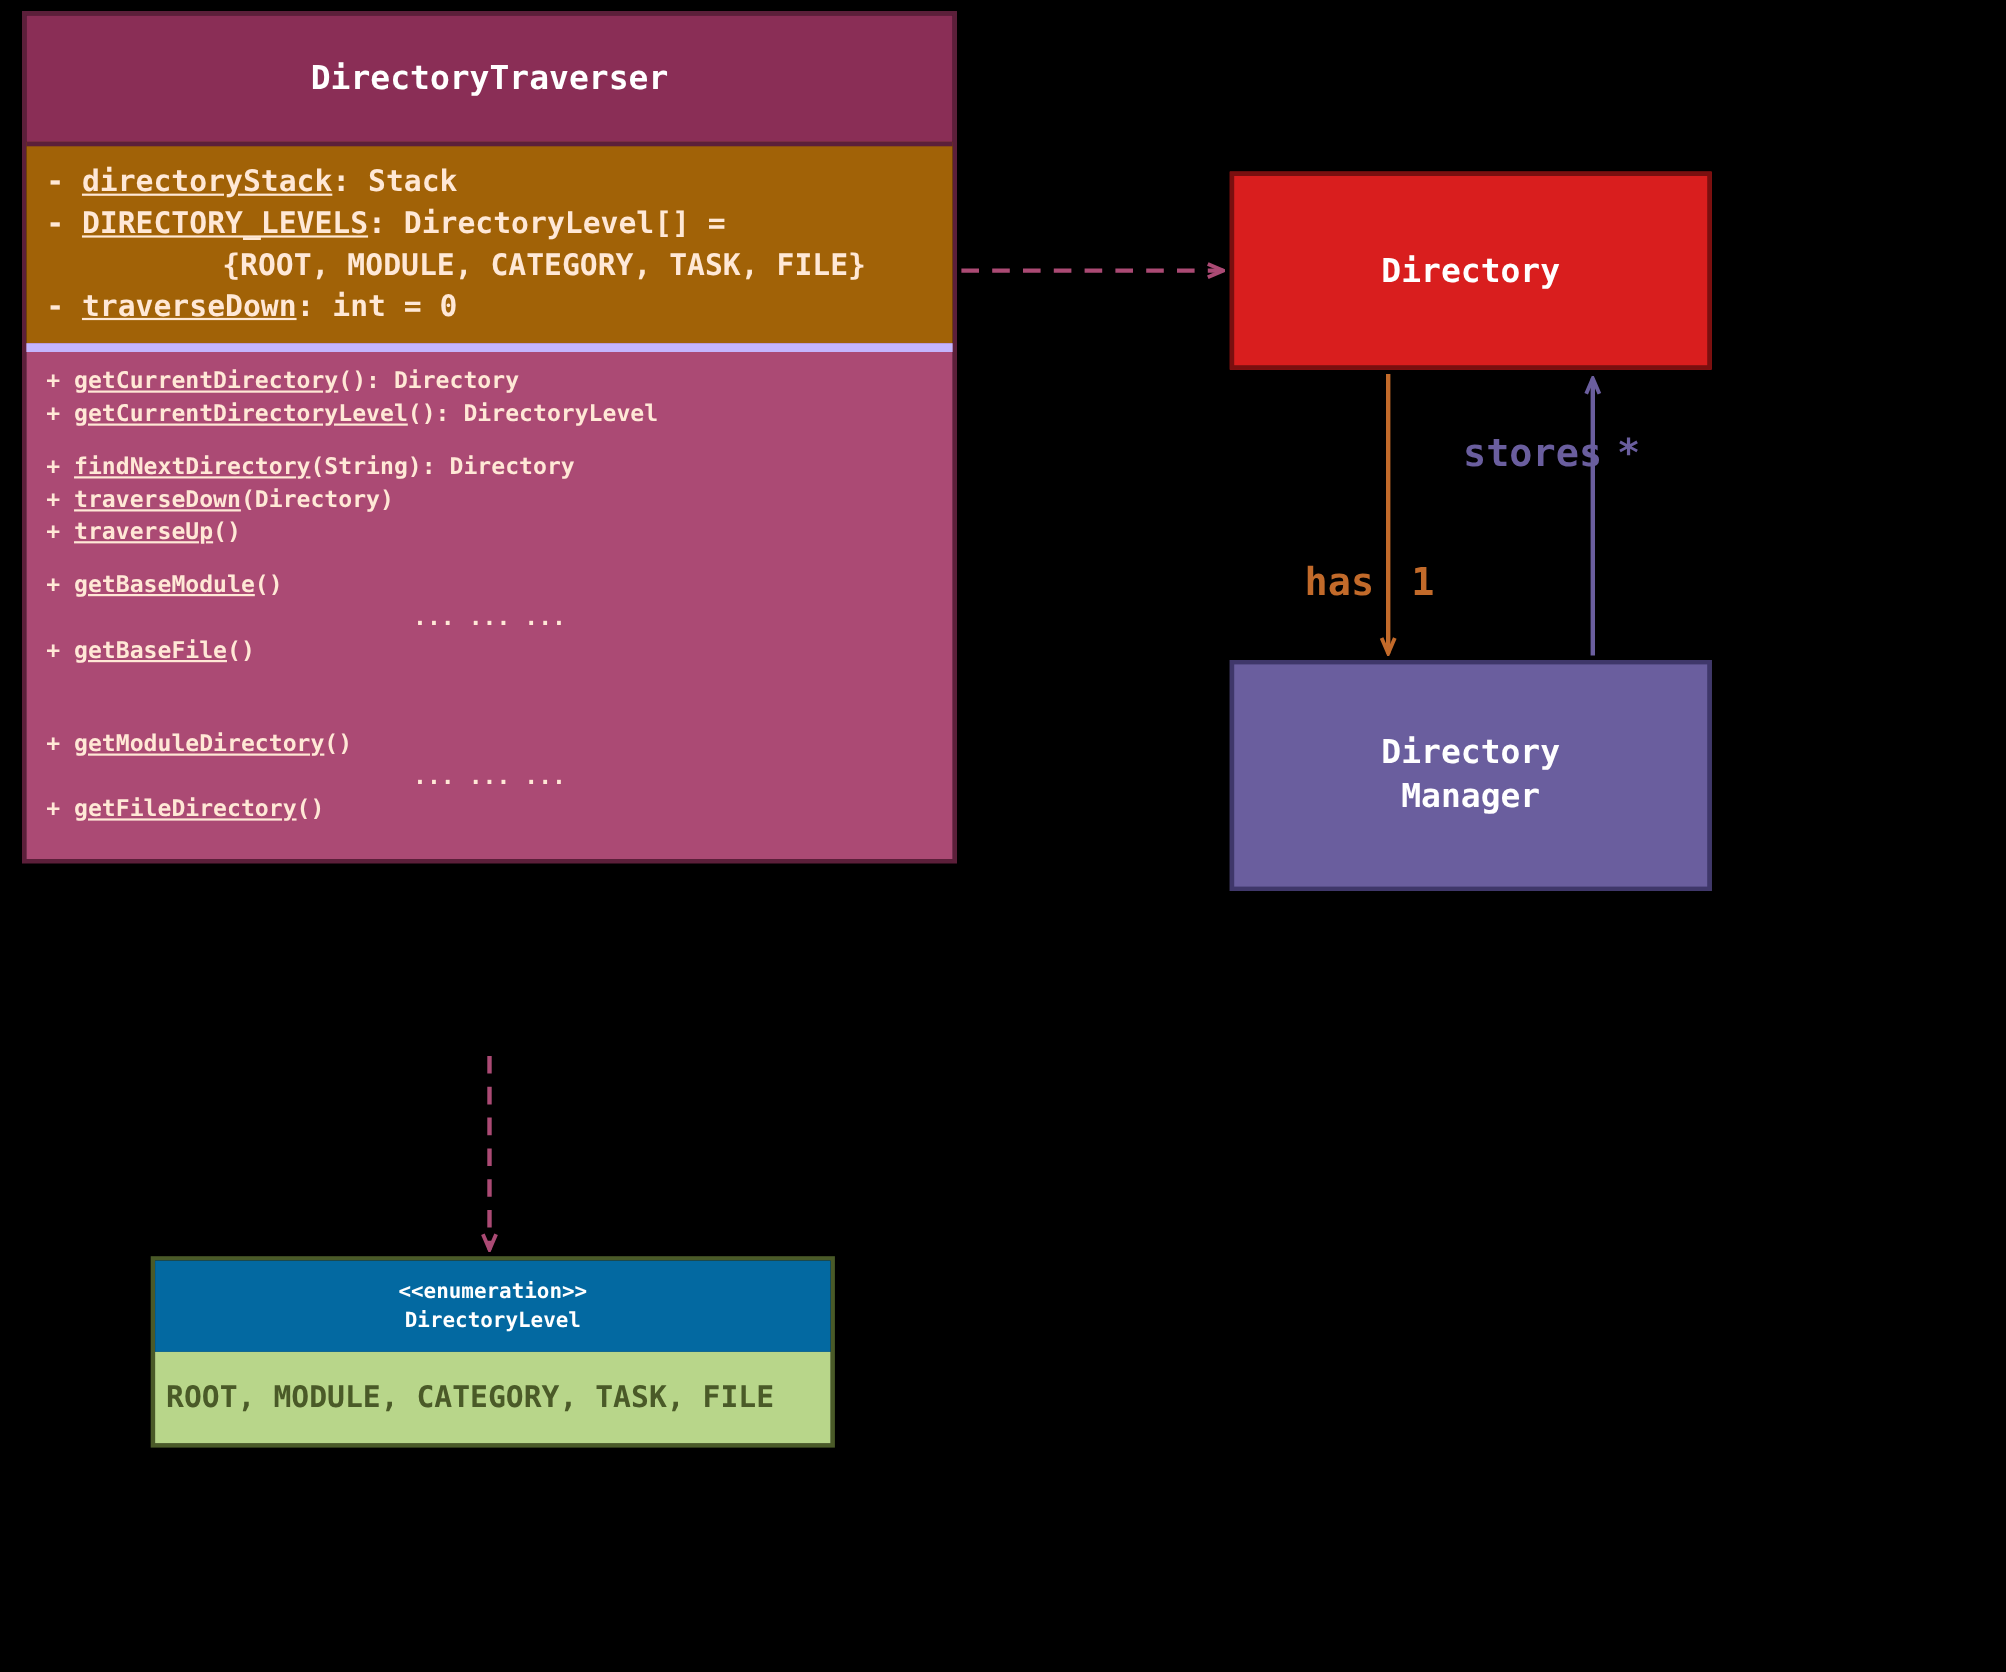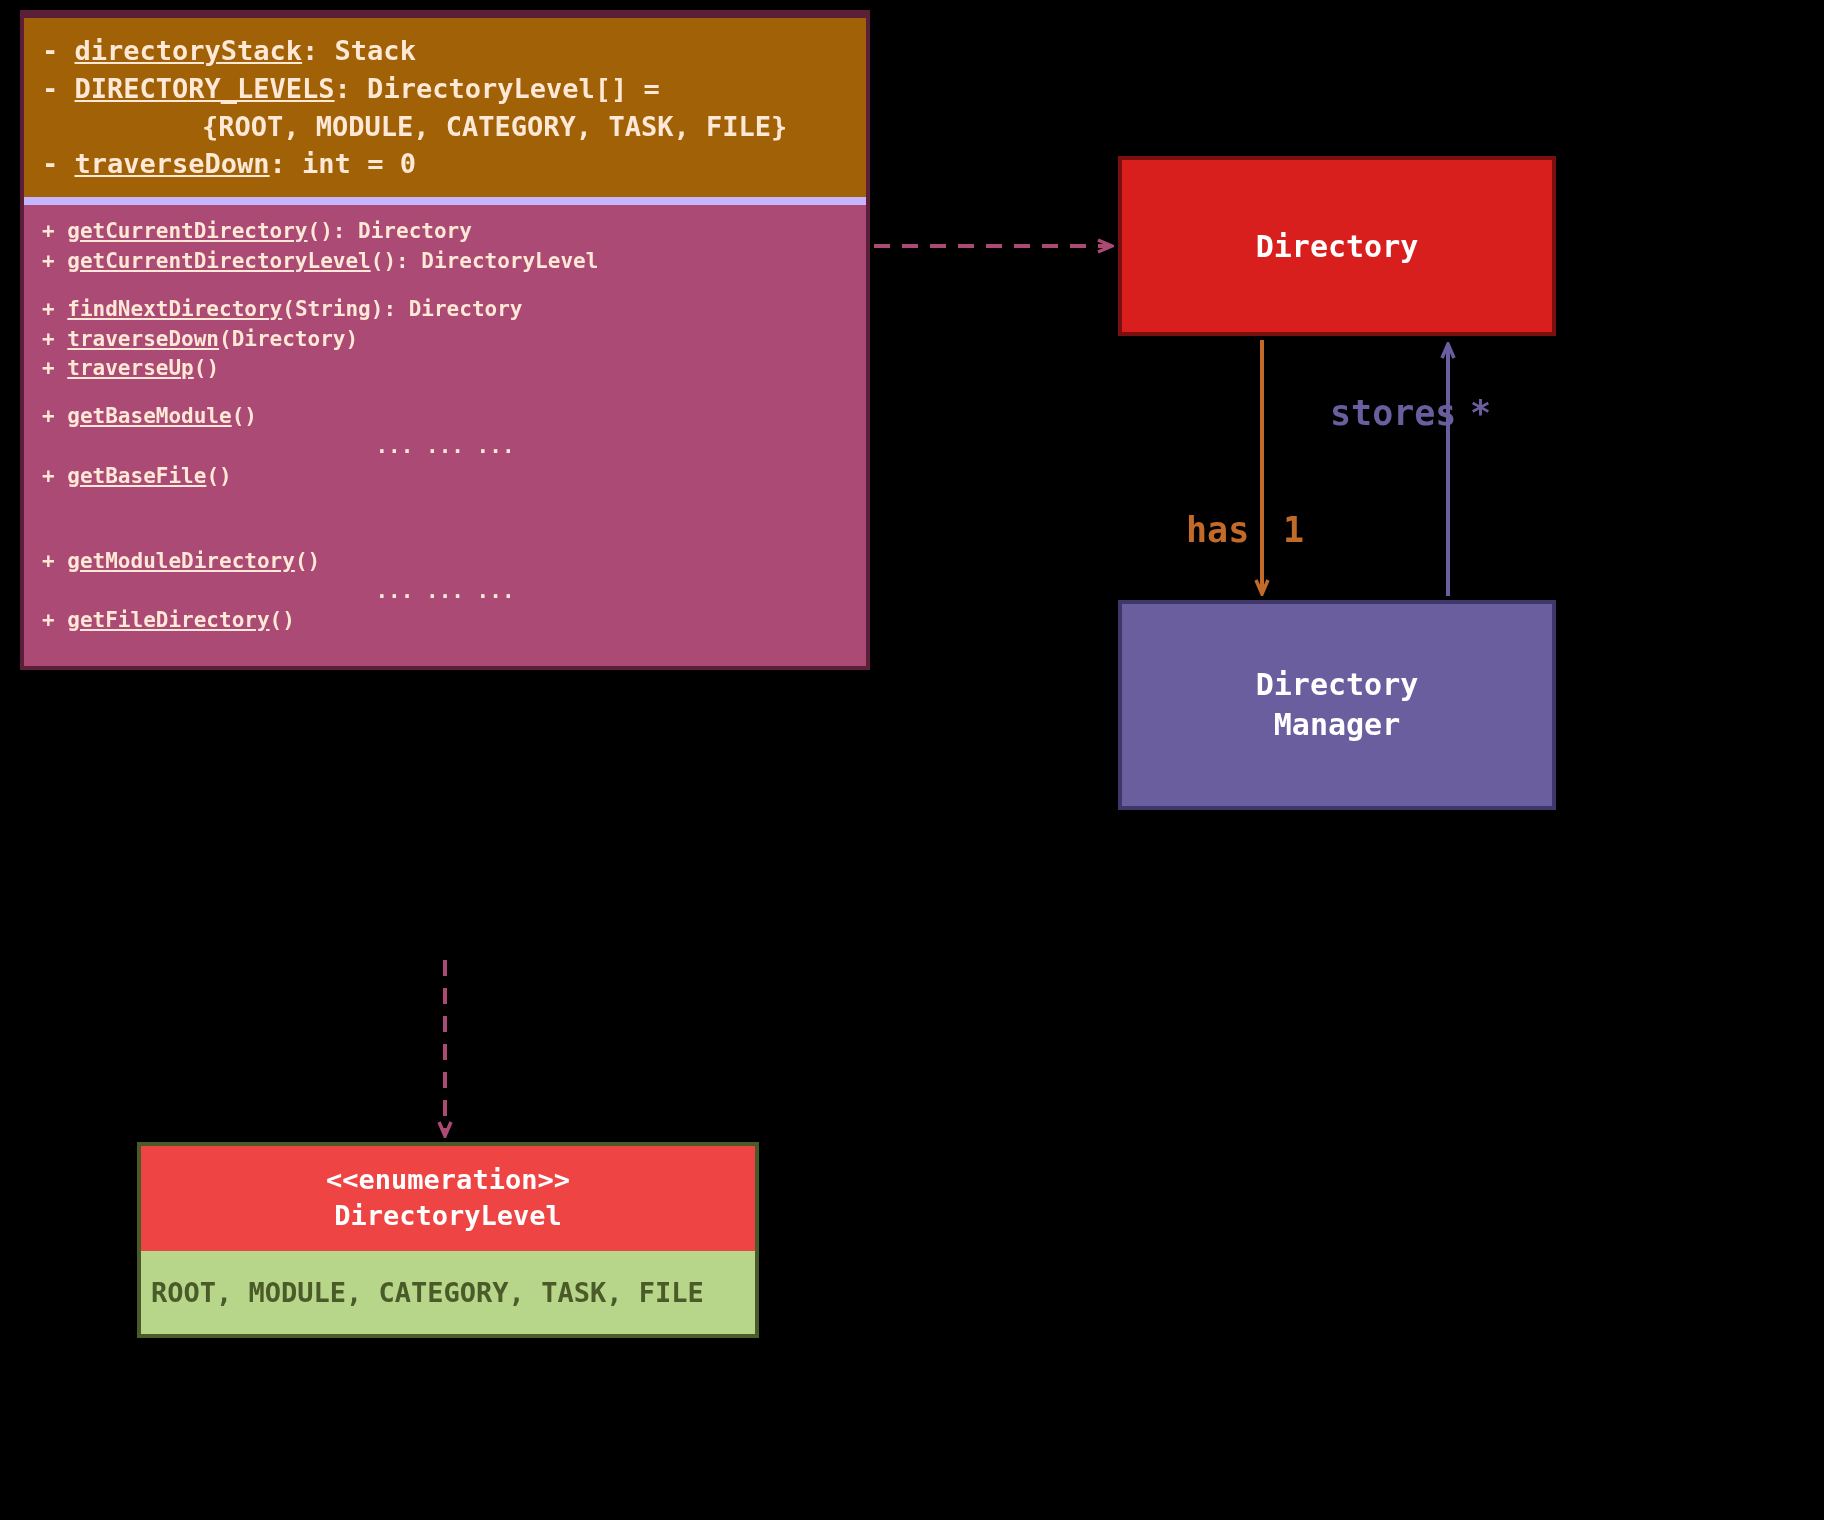--- a/index.html
+++ b/index.html
@@ -82,24 +82,24 @@
     line-height: 1.35;
   }
   
   .dl-box {
     left: 137px;
     top: 1142px;
     width: 622px;
     border: 4px solid #4a5a28;
   }
   .dl-header {
-    background: #ef4444;
+    background: #0369a1;
     color: #fff;
     text-align: center;
-    font-size: 27px;
+    font-size: 19px;
     padding: 16px 10px;
     line-height: 1.35;
   }
   .dl-body {
     background: #b8d68a;
     color: #4a5a28;
     text-align: left;
     font-size: 27px;
     padding: 26px 10px;
   }
@@ -113,20 +113,21 @@
   .rel-label {
     position: absolute;
     font-size: 35px;
     font-weight: bold;
   }
 </style>
 </head>
 <body>
 
 <div class="class-box dt-box">
+  <div class="dt-header">DirectoryTraverser</div>
   <div class="dt-attrs">
     <div><span>- </span><span class="u">directoryStack</span><span>: Stack</span></div>
     <div><span>- </span><span class="u">DIRECTORY_LEVELS</span><span>: DirectoryLevel[] =</span></div>
     <div style="padding-left:160px;"><span>{ROOT, MODULE, CATEGORY, TASK, FILE}</span></div>
     <div><span>- </span><span class="u">traverseDown</span><span>: int = 0</span></div>
   </div>
   <div class="dt-methods">
     <div><span>+ </span><span class="u">getCurrentDirectory</span><span>(): Directory</span></div>
     <div><span>+ </span><span class="u">getCurrentDirectoryLevel</span><span>(): DirectoryLevel</span></div>
     <div style="height:18px;"></div>

